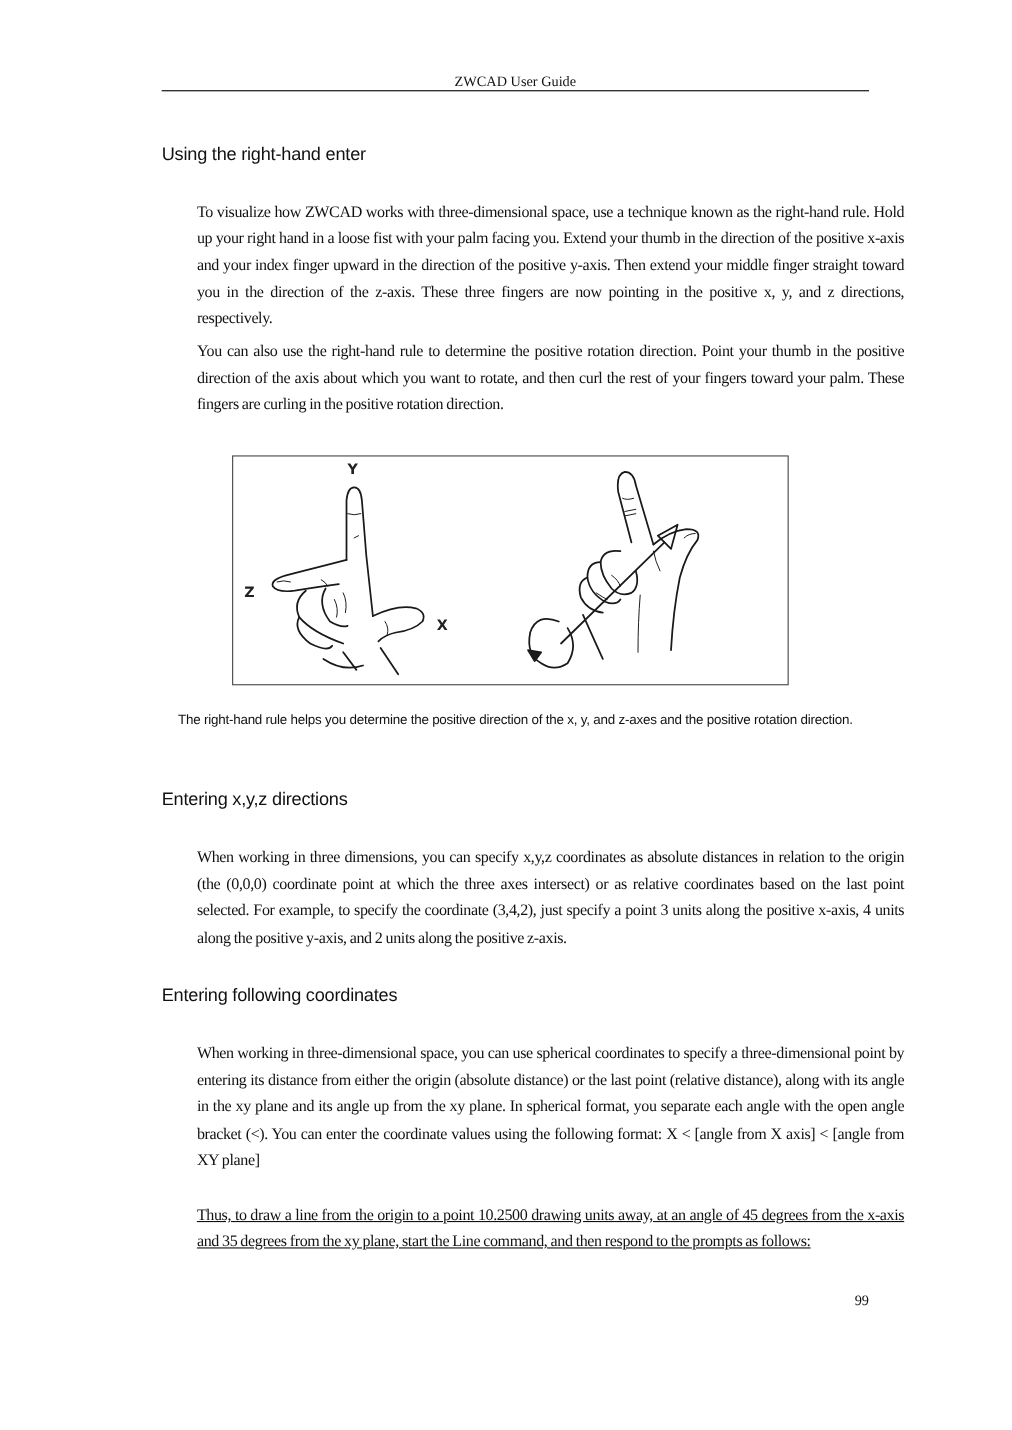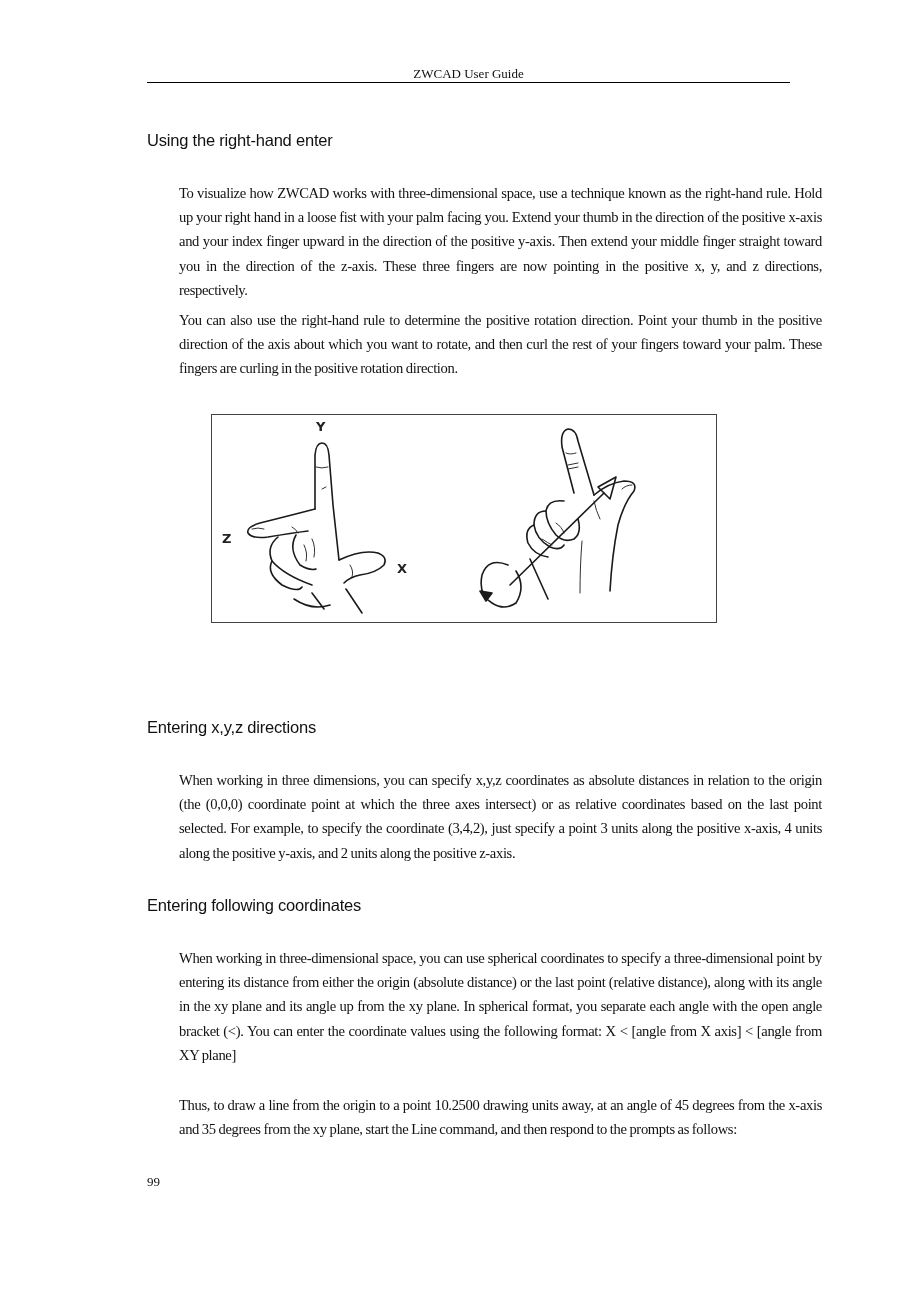--- a/index.html
+++ b/index.html
@@ -23,21 +23,21 @@
     position: absolute; left: 211px; top: 414px; width: 506px; height: 209px;
     border: 1.4px solid #444; box-sizing: border-box; background: #fff;
   }
   .figure svg { position: absolute; left: 0; top: 0; }
   .caption {
     position: absolute; left: 147px; top: 642px; width: 643px; text-align: center;
     font-family: "Liberation Sans", sans-serif; font-size: 12.2px; line-height: 24px; color: #111;
     letter-spacing: -0.2px;
   }
   .page-number {
-    position: absolute; left: 147px; top: 1174px; width: 643px; text-align: left;
+    position: absolute; left: 147px; top: 1174px; width: 643px; text-align: right;
     font-family: "Liberation Serif", serif; font-size: 13px; line-height: 16px;
   }
   .axis-label { font-family: "DejaVu Sans", sans-serif; font-size: 13px; font-weight: bold; fill: #222; }
 </style>
 </head>
 <body>
 
 <div class="page">
 
   <div class="running-header">ZWCAD User Guide</div>
@@ -96,26 +96,27 @@
 
         <path d="M296 150 Q276 142 270 160 Q266 180 280 188 Q292 196 304 188 Q314 172 304 156"></path>
         <path d="M268 176 L274 186 L280 178 Z" fill="#1a1a1a"></path>
       </g>
       <text class="axis-label" x="104" y="16">Y</text>
       <text class="axis-label" x="10" y="128">Z</text>
       <text class="axis-label" x="185" y="158">X</text>
     </svg>
   </div>
 
+  <div class="caption">The right-hand rule helps you determine the positive direction of the x, y, and z-axes and the positive rotation direction.</div>
 
   <div class="h2" style="top:717px;">Entering x,y,z directions</div>
 
   <div class="para" style="top:768px;">When working in three dimensions, you can specify x,y,z coordinates as absolute distances in relation to the origin (the (0,0,0) coordinate point at which the three axes intersect) or as relative coordinates based on the last point selected. For example, to specify the coordinate (3,4,2), just specify a point 3 units along the positive x-axis, 4 units along the positive y-axis, and 2 units along the positive z-axis.</div>
 
   <div class="h2" style="top:895px;">Entering following coordinates</div>
 
   <div class="para" style="top:946px;">When working in three-dimensional space, you can use spherical coordinates to specify a three-dimensional point by entering its distance from either the origin (absolute distance) or the last point (relative distance), along with its angle in the xy plane and its angle up from the xy plane. In spherical format, you separate each angle with the open angle bracket (&lt;). You can enter the coordinate values using the following format: X &lt; [angle from X axis] &lt; [angle from XY plane]</div>
 
-  <div class="para" style="top:1093px;">Thus, to draw a line from the origin to a point 10.2500 drawing units away, at an angle of 45 degrees from the x-axis and 35 degrees from the xy plane, start the Line command, and then respond to the prompts as follows:</div>
+  <div class="para" style="top:1093px;text-decoration:underline;">Thus, to draw a line from the origin to a point 10.2500 drawing units away, at an angle of 45 degrees from the x-axis and 35 degrees from the xy plane, start the Line command, and then respond to the prompts as follows:</div>
 
   <div class="page-number">99</div>
 
 </div>
 
 </body></html>

